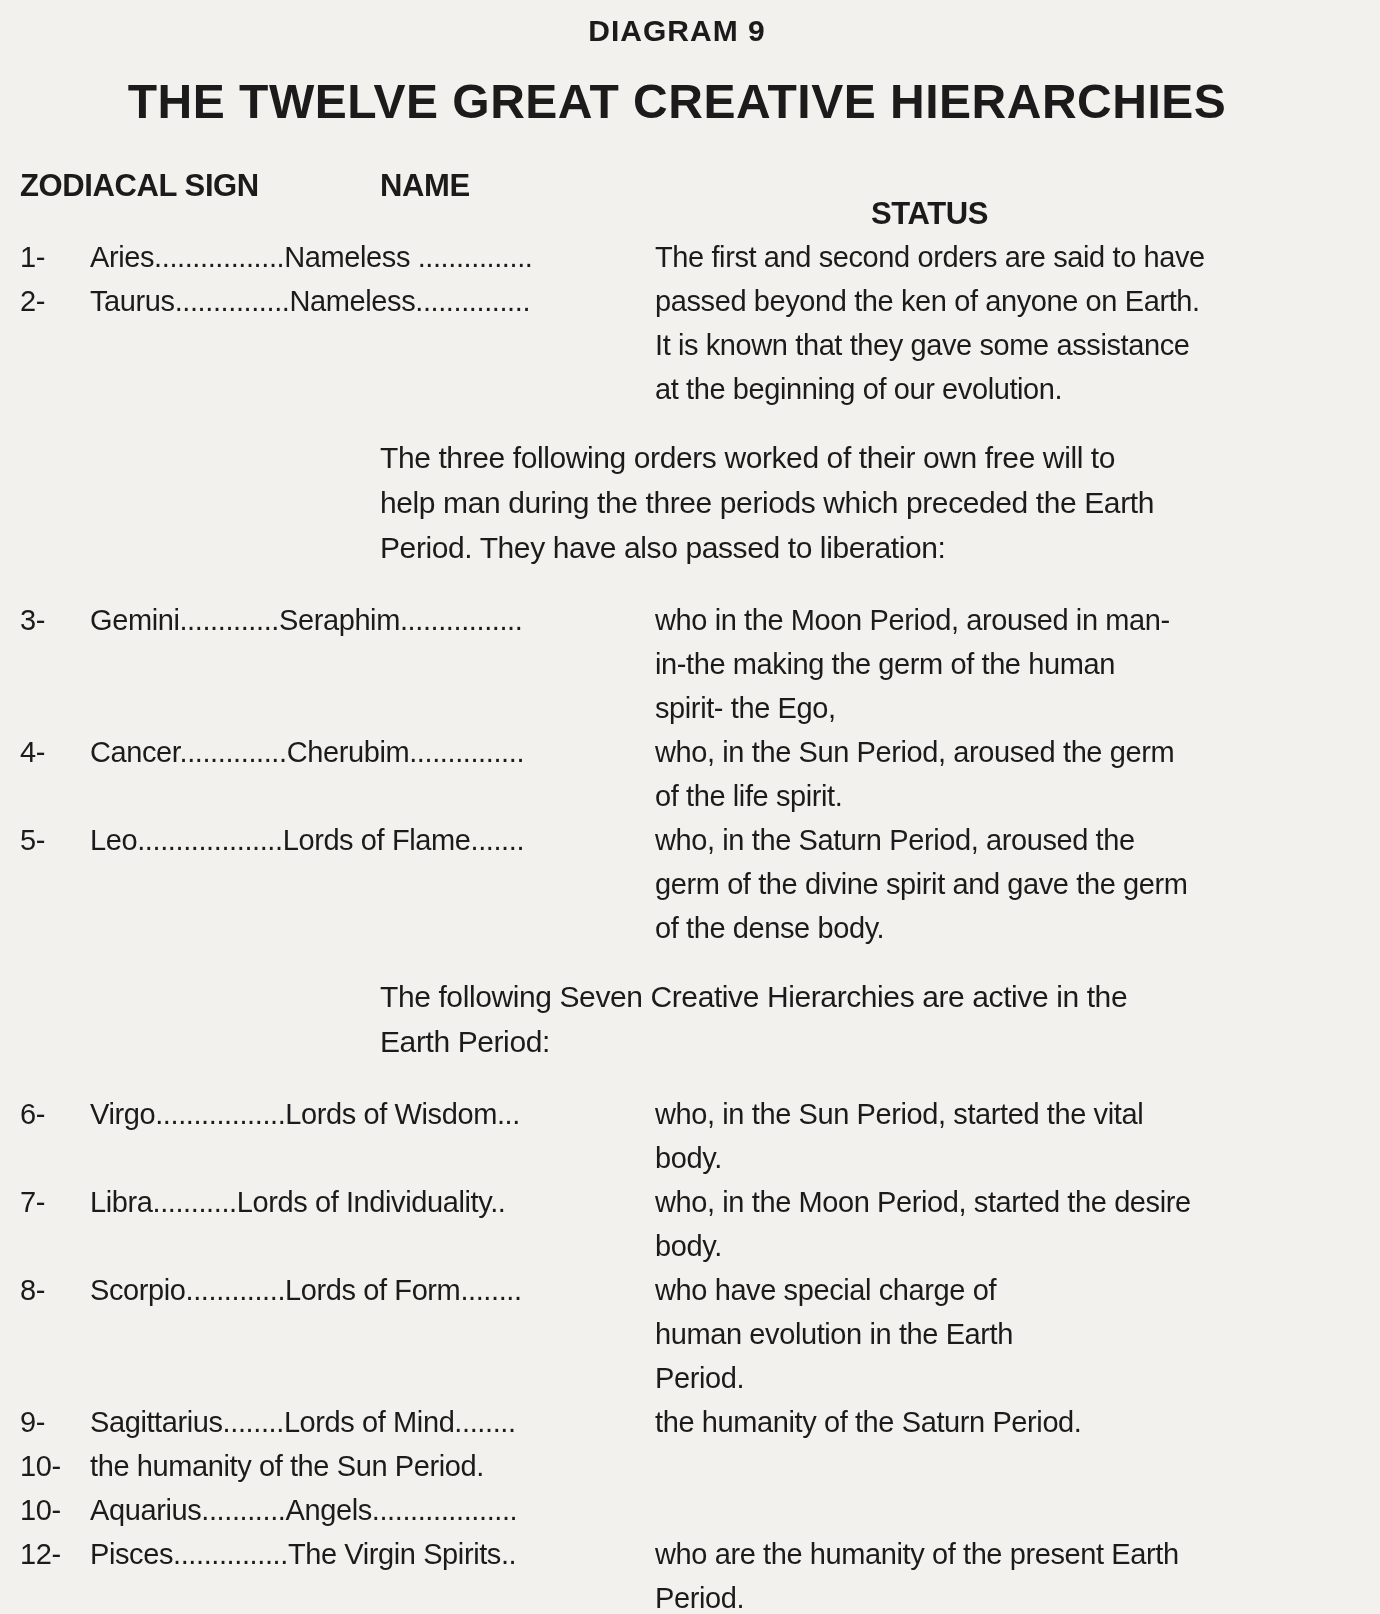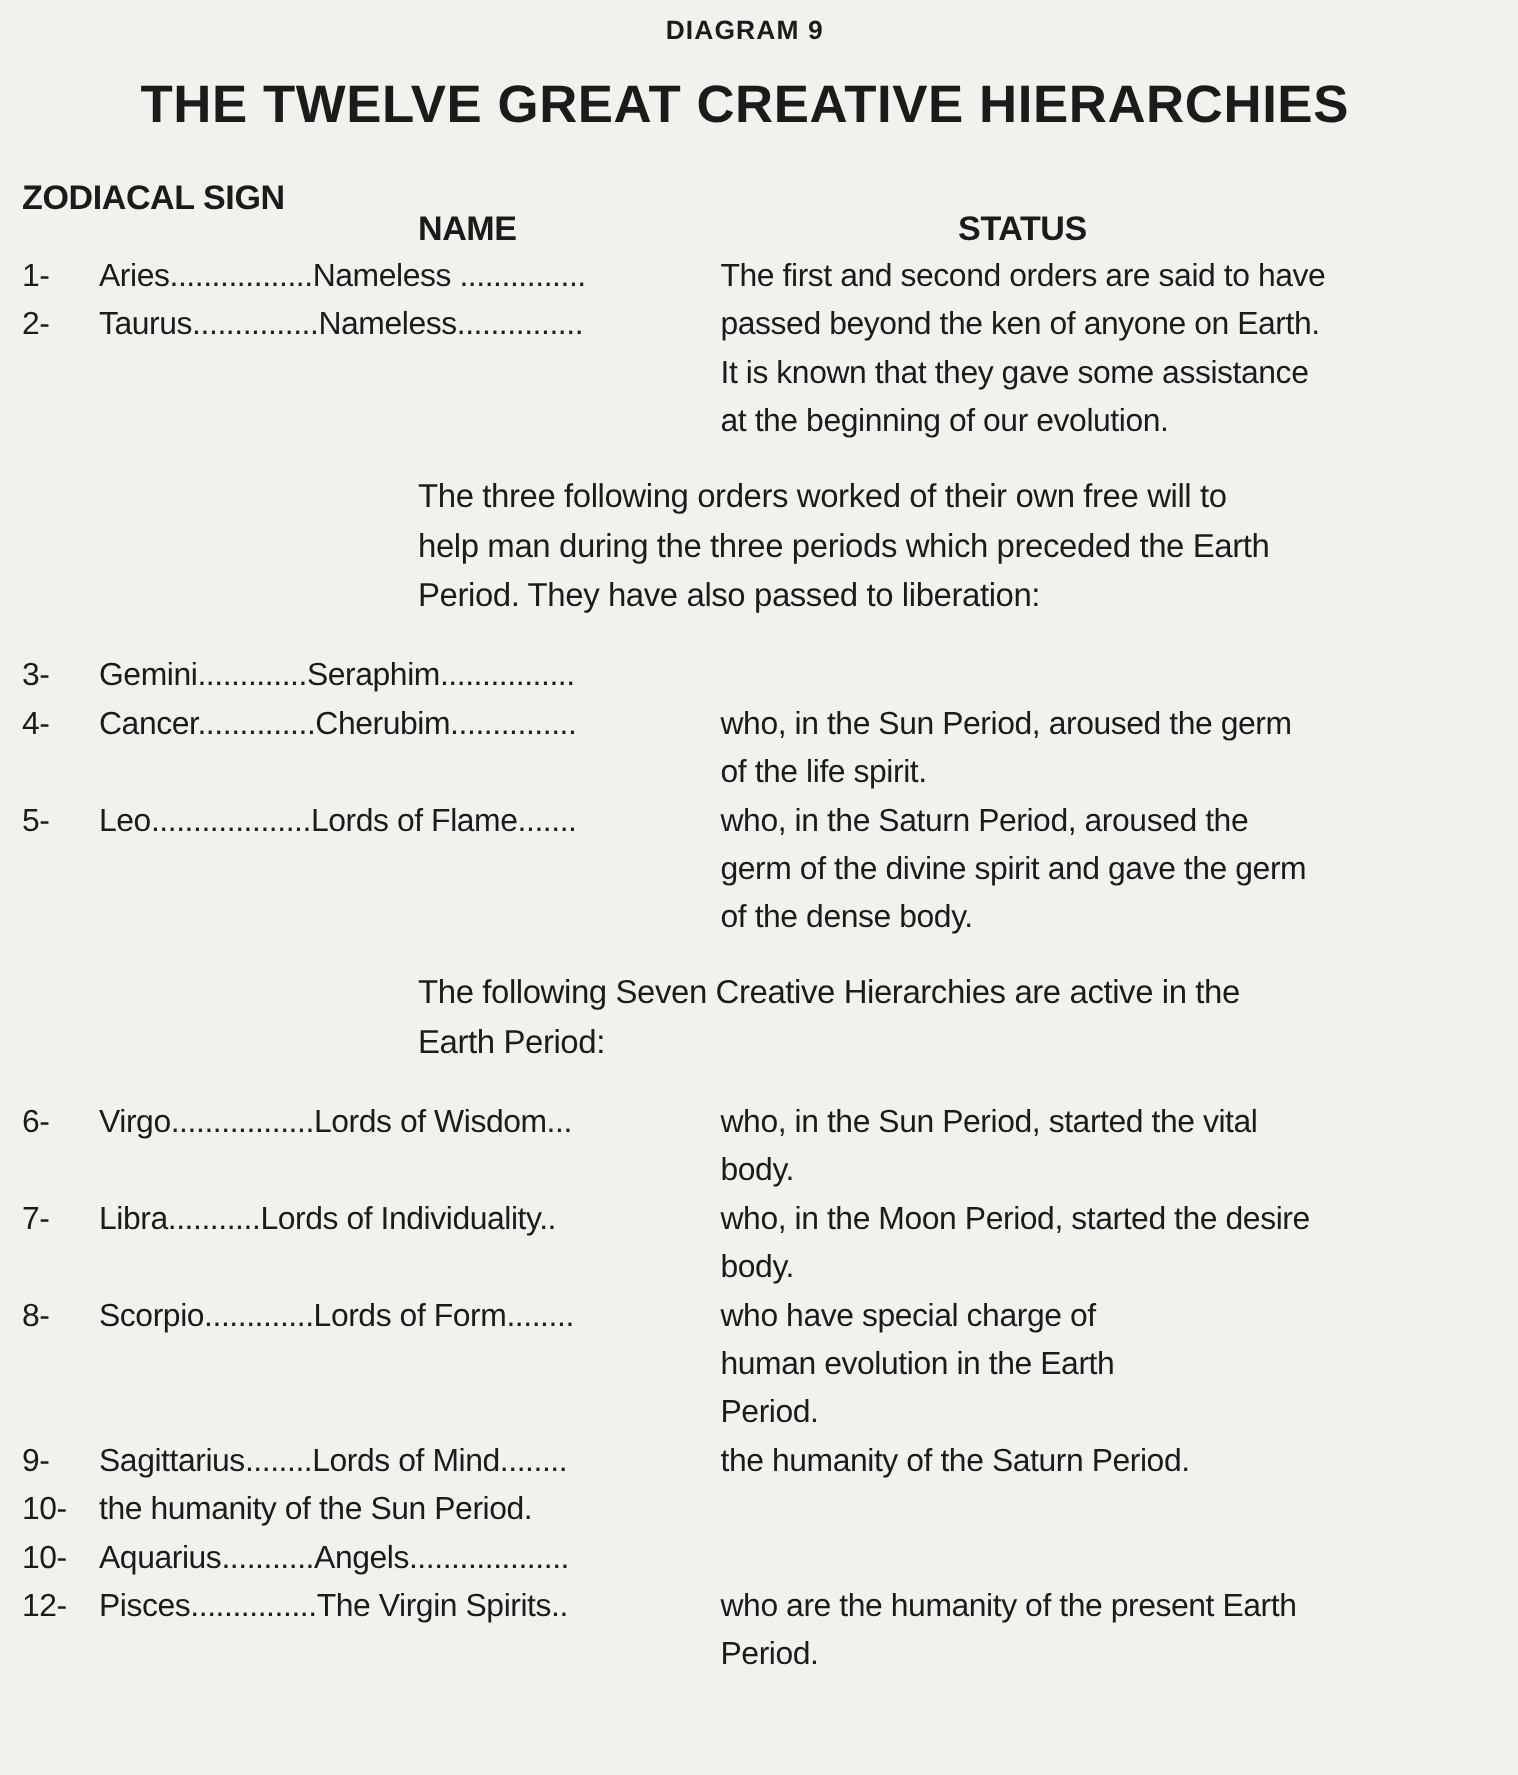--- a/index.html
+++ b/index.html
@@ -5,30 +5,30 @@
   * { margin:0; padding:0; box-sizing:border-box; }
   body {
     width:1380px; min-height:1614px;
     background:#f3f1ed;
     color:#1b1b1b;
     font-family:"Liberation Sans", sans-serif;
     letter-spacing:-0.4px;
   }
   .page { padding:10px 46px 20px 20px; }
   .doc-label {
-    text-align:center; font-weight:bold; font-size:24px;
+    text-align:center; font-weight:bold; font-size:30px;
     letter-spacing:1px; margin-top:4px;
   }
   .main-title {
     text-align:center; font-weight:bold; font-size:48px;
     letter-spacing:0.5px; margin-top:26px;
   }
   .hdr-row { display:flex; margin-top:36px; font-weight:bold; font-size:31px; line-height:42px; }
   .hdr-sign { width:335px; }
-  .hdr-name { width:170px; padding-left:25px;margin-top:28px; }
+  .hdr-name { width:170px; padding-left:25px; }
   .hdr-status { flex:1; text-align:center;margin-top:28px; }
   .row { display:flex; font-size:29px; line-height:44px; }
   .num { width:70px; flex:none; }
   .signname { width:565px; flex:none; white-space:nowrap; overflow:hidden; }
   .status { flex:1; white-space:pre-line; }
   .para {
     margin:24px 0 28px 360px; font-size:30px; line-height:45px;
     white-space:pre-line; max-width:950px;
   }
 </style>
@@ -59,20 +59,23 @@
 at the beginning of our evolution.</div>
   </div>
 
   <div class="para">The three following orders worked of their own free will to
 help man during the three periods which preceded the Earth
 Period. They have also passed to liberation:</div>
 
   <div class="row">
     <span class="num">3-</span>
     <div class="signname"><span>Gemini.............</span><span>Seraphim................</span></div>
+    <div class="status">who in the Moon Period, aroused in man-
+in-the making the germ of the human
+spirit- the Ego,</div>
   </div>
   <div class="row">
     <span class="num">4-</span>
     <div class="signname"><span>Cancer..............</span><span>Cherubim...............</span></div>
     <div class="status">who, in the Sun Period, aroused the germ
 of the life spirit.</div>
   </div>
   <div class="row">
     <span class="num">5-</span>
     <div class="signname"><span>Leo...................</span><span>Lords of Flame.......</span></div>

